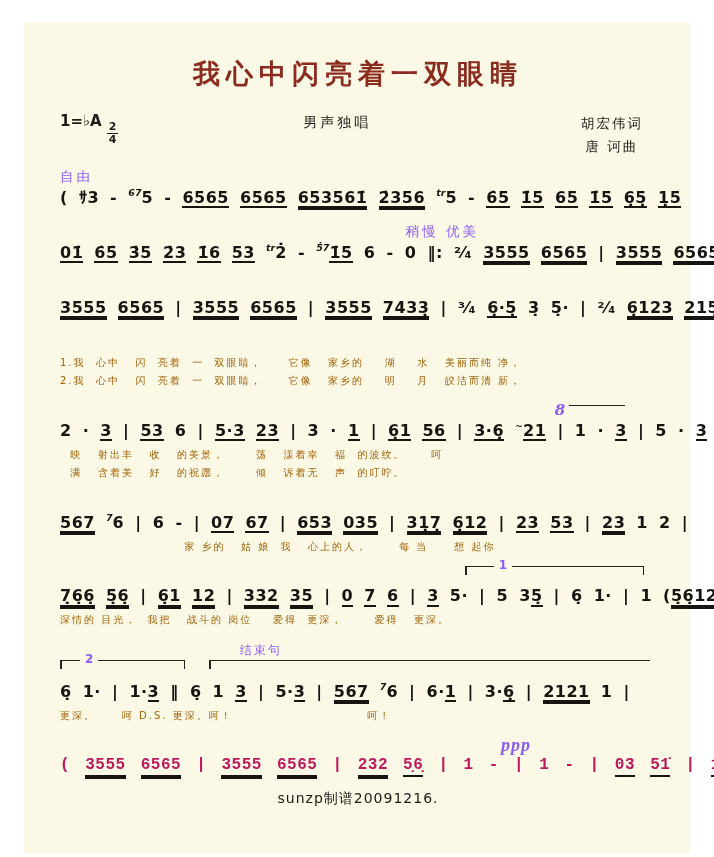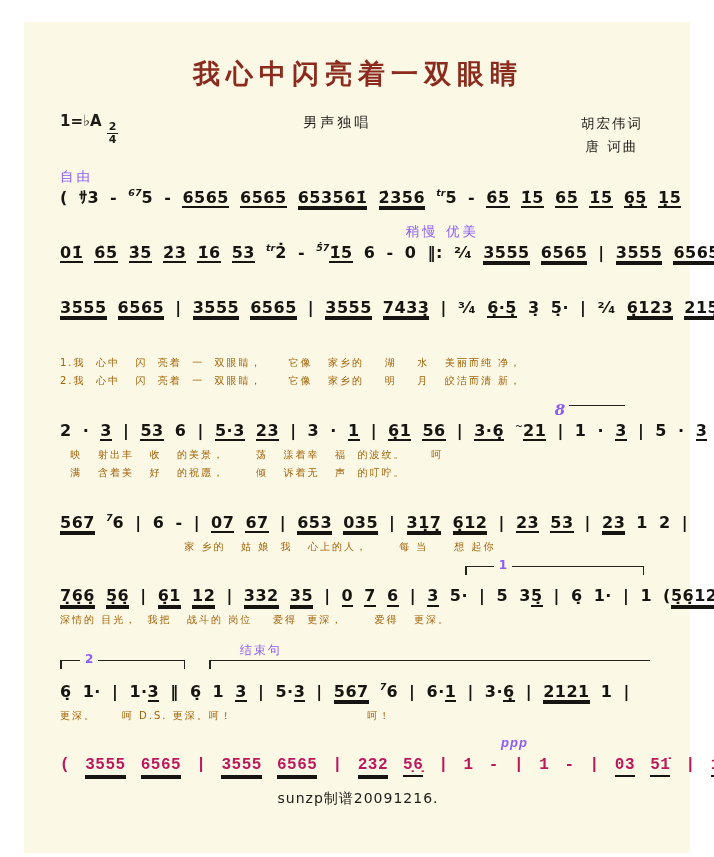--- a/index.html
+++ b/index.html
@@ -48,21 +48,21 @@
   .ann-ottava .ann-text{font-weight:bold;font-style:italic;font-size:15px;font-family:"DejaVu Serif",serif;letter-spacing:0;}
   .ann-ottava::after{content:"";display:inline-block;width:56px;border-top:1.3px solid #25221d;vertical-align:9px;margin-left:4px;}
   .ann-volta{border-top:1.5px solid #25221d;height:9px;}
   .ann-volta::before,.ann-volta::after{content:"";position:absolute;top:0;width:1.5px;height:8px;background:#25221d;}
   .ann-volta::before{left:0;}
   .ann-volta::after{right:0;}
   .ann-volta .ann-text{position:absolute;top:-9px;left:16%;background:#fbf8e6;padding:0 5px;font-size:12px;font-weight:bold;letter-spacing:0;}
   .ann-section{border-top:1.5px solid #25221d;height:9px;}
   .ann-section::before{content:"";position:absolute;top:0;left:0;width:1.5px;height:8px;background:#25221d;}
   .ann-section .ann-text{position:absolute;top:-19px;left:7%;font-size:12px;letter-spacing:2px;white-space:nowrap;}
-  .ann-dynamic .ann-text{font-family:Liberation Sans, sans-serif;font-weight:bold;font-style:italic;font-size:13px;letter-spacing:1px;}
+  .ann-dynamic .ann-text{font-family:Liberation Serif, serif;font-weight:bold;font-style:italic;font-size:18px;letter-spacing:1px;}
   
   .footer{text-align:center;font-size:14px;margin-top:6px;letter-spacing:1px;}
 </style>
 </head>
 <body>
 
 <div class="sheet" style="background: rgb(251, 248, 230);">
 
   <h1 class="title" style="color: rgb(138, 43, 29);">我心中闪亮着一双眼睛</h1>
 

